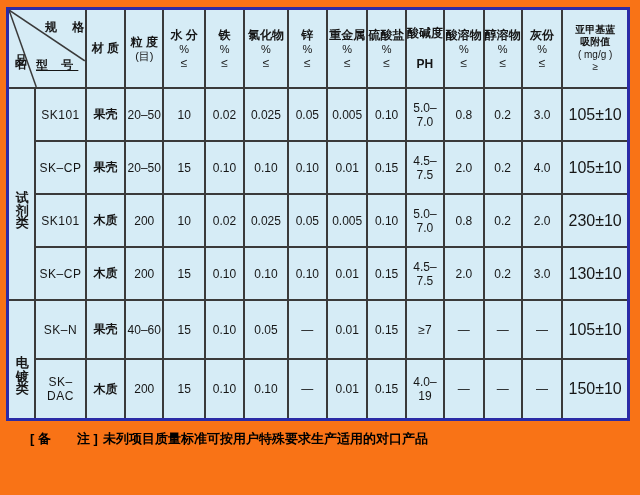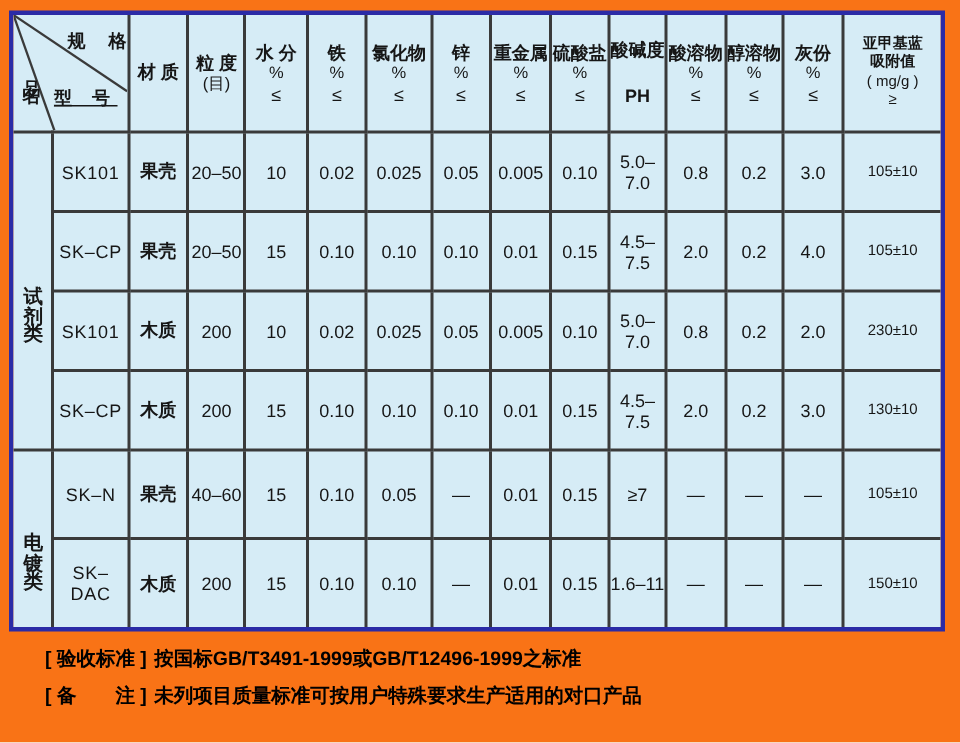--- a/index.html
+++ b/index.html
@@ -41,21 +41,21 @@
   .l2 { font-size: 11px; font-weight: normal; line-height: 13px; }
   .l3 { font-size: 12px; font-weight: normal; line-height: 14px; }
   th.small .l1 { font-size: 10px; line-height: 12px; font-family: Liberation Mono, monospace; }
   th.small .l2 { font-size: 10px; line-height: 12px; }
   th.small .l3 { font-size: 10px;  line-height: 11px; }
   .ph-gap { height: 16px; }
 
   td.num   { font-size: 12px; font-weight: normal; }
   td.cjk   { font-size: 12px; font-weight: bold; }
   td.model { font-size: 12px; font-weight: normal; letter-spacing: 0.5px; }
-  td.pm    { font-size: 10px; }
+  td.pm    { font-size: 16px; }
 
   td.group { background: #d6ecf6; }
   .vtext {
     display: inline-block;
     writing-mode: vertical-lr;
     text-orientation: upright;
     font-size: 13px;
     font-weight: bold;
     letter-spacing: 13px;
     margin-bottom: -13px;
@@ -273,35 +273,31 @@
         <tr class="r-b">
           <td class="model">SK–DAC</td>
           <td class="cjk">木质</td>
           <td class="num">200</td>
           <td class="num">15</td>
           <td class="num">0.10</td>
           <td class="num">0.10</td>
           <td class="num">—</td>
           <td class="num">0.01</td>
           <td class="num">0.15</td>
-          <td class="num">1.6–11</td>
+          <td class="num">4.0–19</td>
           <td class="num">—</td>
           <td class="num">—</td>
           <td class="num">—</td>
           <td class="pm">150±10</td>
         </tr>
       </tbody>
     </table>
   </div>
 
   <div class="notes">
-    <div class="note">
-      <span class="n-label">[ 验收标准 ]</span>
-      <span class="n-text">按国标GB/T3491-1999或GB/T12496-1999之标准</span>
-    </div>
     <div class="note">
     </div>
     <div class="note">
       <span class="n-label">[ 备　　注 ]</span>
       <span class="n-text">未列项目质量标准可按用户特殊要求生产适用的对口产品</span>
     </div>
   </div>
 
 </div>
 

